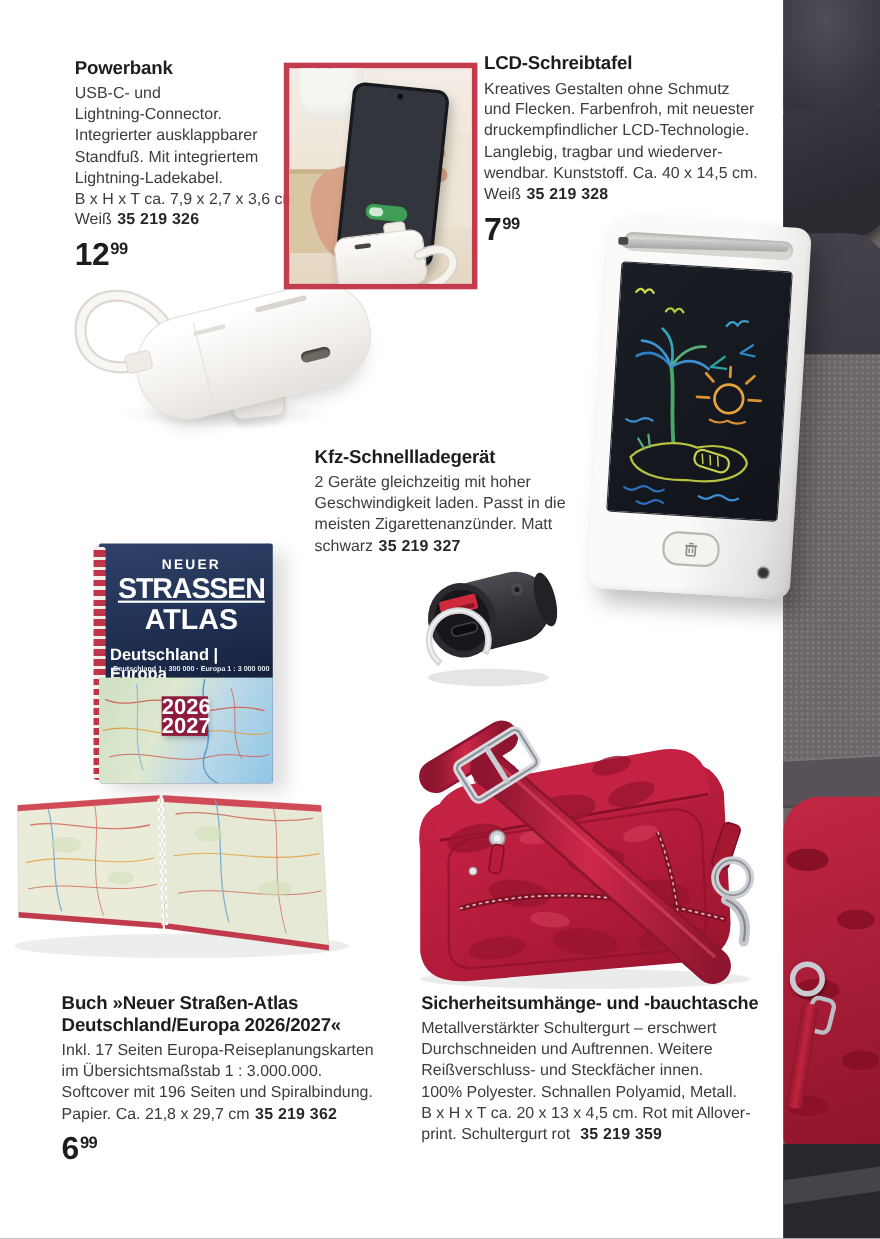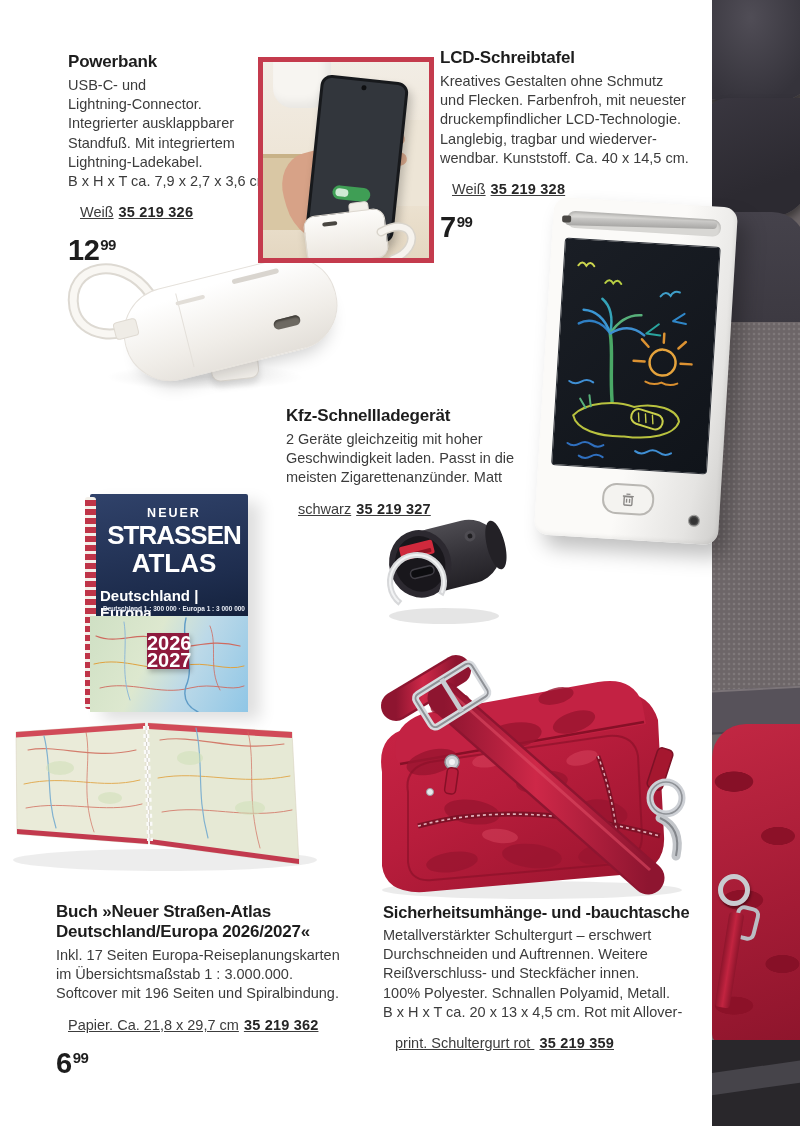--- a/index.html
+++ b/index.html
@@ -4,21 +4,21 @@
 <style>
   html,body{margin:0;padding:0;background:#9a9a9a;}
   #page{position:relative;width:800px;height:1126px;background:#ffffff;overflow:hidden;
         font-family:"Liberation Sans",sans-serif;color:#3c3c3c;margin:0 auto;}
 
   
   .prod{position:absolute;}
   .p-title{margin:0;font-size:17px;line-height:20px;font-weight:bold;color:#1d1d1d;
            letter-spacing:-0.2px;white-space:pre;}
   .p-desc{margin:4px 0 0;font-size:14.5px;line-height:19.2px;color:#3c3c3c;white-space:pre;}
-  .p-skuline{margin:12px;font-size:14.5px;line-height:19.2px;color:#3c3c3c;white-space:pre;text-decoration:underline;}
+  .p-skuline{margin:0;font-size:14.5px;line-height:19.2px;color:#3c3c3c;white-space:pre;}
   .sku{font-weight:bold;color:#262626;margin-left:5px;letter-spacing:0.2px;}
   .p-price{margin-top:6px;font-weight:bold;color:#1d1d1d;font-size:29px;letter-spacing:-0.5px;}
   .p-price .cent{font-size:15px;position:relative;top:-10px;margin-left:1px;}
 
   
   .strip{position:absolute;left:712px;top:0;width:88px;height:1126px;background:#6b6466;overflow:hidden;z-index:1;}
   .cushion-a{position:absolute;left:-12px;top:-10px;width:112px;height:110px;border-radius:0 0 30px 16px;
              background:radial-gradient(ellipse at 45% 25%,#504d56,#35333b 75%);box-shadow:0 7px 9px rgba(0,0,0,.5);}
   .cushion-b{position:absolute;left:-8px;top:98px;width:104px;height:118px;border-radius:24px 6px 34px 12px;
              background:linear-gradient(160deg,#3a3740,#2c2a31 70%);box-shadow:0 6px 8px rgba(0,0,0,.45);}
@@ -99,21 +99,21 @@
   .photo4{position:absolute;left:372px;top:490px;width:150px;height:140px;}
 
   
   .photo5{position:absolute;left:0;top:480px;width:340px;height:410px;}
   .book{position:absolute;left:90px;top:14px;width:158px;height:218px;border-radius:2px;
         background:linear-gradient(170deg,#30426a 0%,#1e2d4e 42%,#14213c 62%,#122038 100%);
         box-shadow:12px 8px 16px rgba(0,0,0,.13);}
   .spiral{position:absolute;left:-5px;top:3px;width:11px;height:212px;border-radius:3px;
           background:repeating-linear-gradient(180deg,#f3efe9 0 3px,#bf3448 3px 9px);}
   .b-neuer{position:absolute;left:10px;right:0;top:12px;text-align:center;color:#fff;font-weight:bold;font-size:12.5px;letter-spacing:2px;}
-  .b-strassen{position:absolute;left:10px;right:0;top:26px;text-align:center;color:#fff;font-weight:bold;font-size:26px;letter-spacing:-1px;}
+  .b-strassen{position:absolute;left:10px;right:0;top:26px;text-align:center;color:#fff;font-weight:bold;font-size:26px;letter-spacing:-1px;text-decoration:underline;}
   .b-atlas{position:absolute;left:10px;right:0;top:54px;text-align:center;color:#fff;font-weight:bold;font-size:26px;letter-spacing:0px;}
   .b-sub{position:absolute;left:10px;right:0;top:93px;color:#fff;font-weight:bold;font-size:15px;}
   .b-scale{position:absolute;left:10px;right:0;top:111px;text-align:center;color:#e8ecf4;font-weight:bold;font-size:6.5px;}
   .b-map{position:absolute;left:0;right:0;top:122px;bottom:0;
          background:linear-gradient(115deg,#cfe0c4 0%,#dde8cf 38%,#bcd9e8 62%,#8fc6e6 100%);}
   .b-years{position:absolute;left:57px;top:139px;width:42px;height:36px;background:#8e1a3d;color:#fff;
            font-weight:bold;font-size:20px;line-height:17px;text-align:right;padding-top:2px;box-sizing:border-box;
            box-shadow:2px 3px 5px rgba(0,0,0,.25);}
 
   

